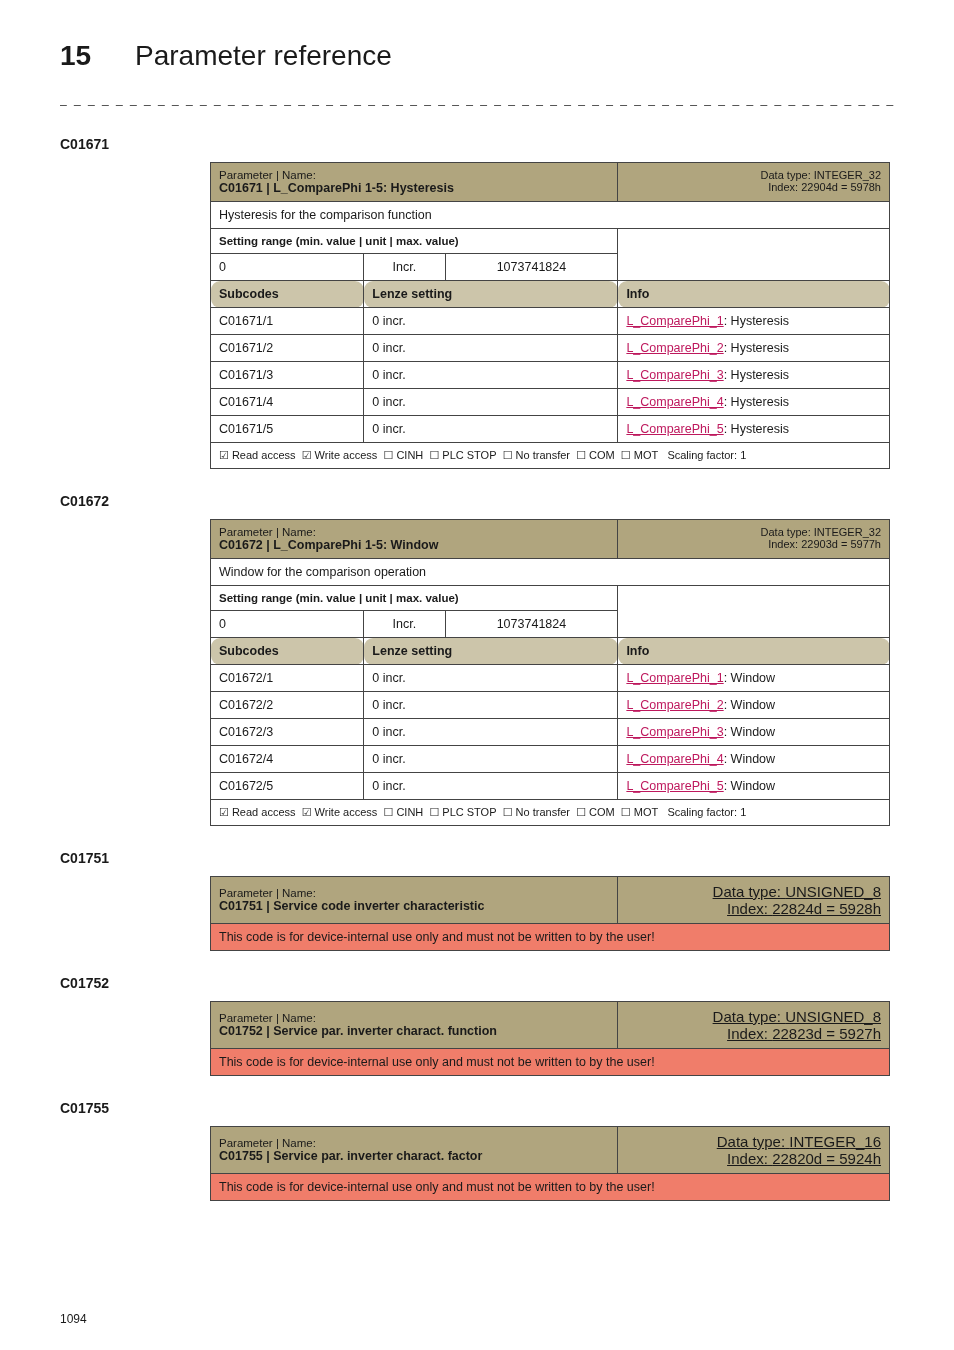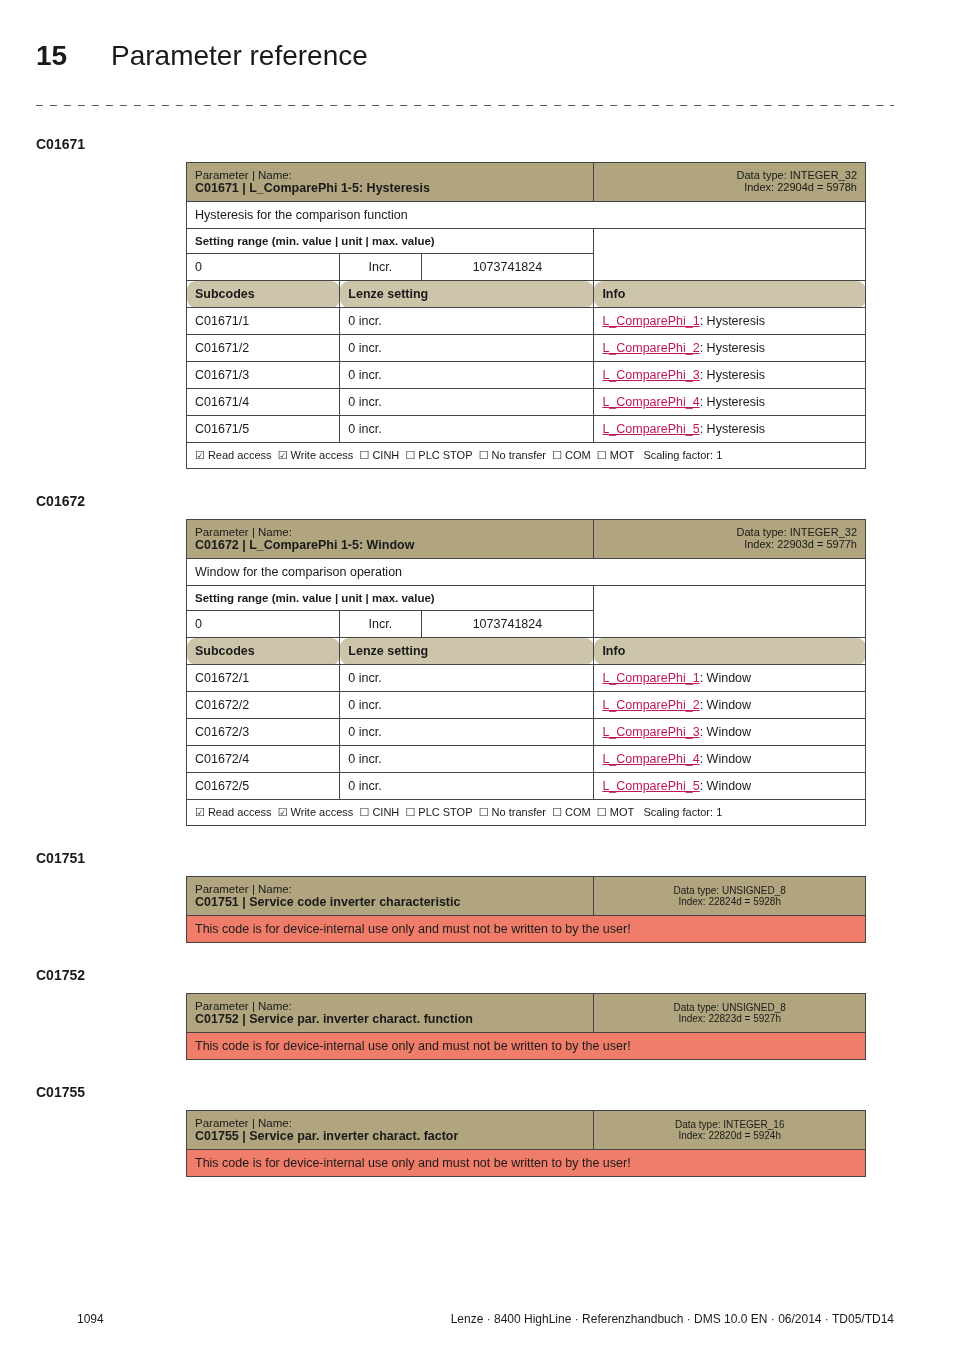--- a/index.html
+++ b/index.html
@@ -6,21 +6,21 @@
   html, body {
     margin: 0;
     padding: 0;
     font-family: "Segoe UI", "Myriad Pro", Arial, sans-serif;
     font-size: 14px;
     color: #1a1a1a;
     background: #fff;
     width: 954px;
   }
   .page {
-    padding: 40px 60px 30px 36px;
+    padding: 40px 60px 30px 60px;
     min-height: 1350px;
     position: relative;
   }
   .chapter-num {
     font-size: 28px;
     font-weight: 600;
     margin: 0;
   }
   .chapter-title {
     font-size: 28px;
@@ -74,26 +74,26 @@
   .access-row td { background: #fff; font-size: 11px; }
   .simple-box {
     border: 1px solid #444;
     border-collapse: collapse;
     width: 680px;
     margin-left: 150px;
     font-size: 12.5px;
   }
   .simple-box td { border: 1px solid #444; padding: 6px 8px; }
   .simple-box .top-row td { background: #b0a57e; font-size: 11.5px; }
-  .simple-box .top-row .right-cell { text-align: center; font-size: 10px; }
+  .simple-box .top-row .right-cell { text-align: right; font-size: 15px; text-decoration: underline; }
   .simple-box .banner td { background: #f07d6a; }
   .footer {
     position: absolute;
     bottom: 24px;
-    left: 77px;
+    left: 60px;
     right: 60px;
     font-size: 12px;
     display: flex;
     justify-content: space-between;
   }
   .pn-label { font-size: 11.5px; }
   .pn-code { font-size: 12.5px; font-weight: 600; }
   .checked::before { content: "☑ "; }
   .unchecked::before { content: "☐ "; }
 </style>
@@ -313,16 +313,15 @@
       </td>
     </tr>
     <tr class="banner">
           <td colspan="2">This code is for device-internal use only and must not be written to by the user!</td>
         </tr>
   </tbody>
     </table>
 
   <div class="footer">
     <span>1094</span>
-    <span>Lenze · 8400 HighLine · Referenzhandbuch · DMS 10.0 EN · 06/2014 · TD05/TD14</span>
   </div>
 
 </div>
 
 </body></html>

